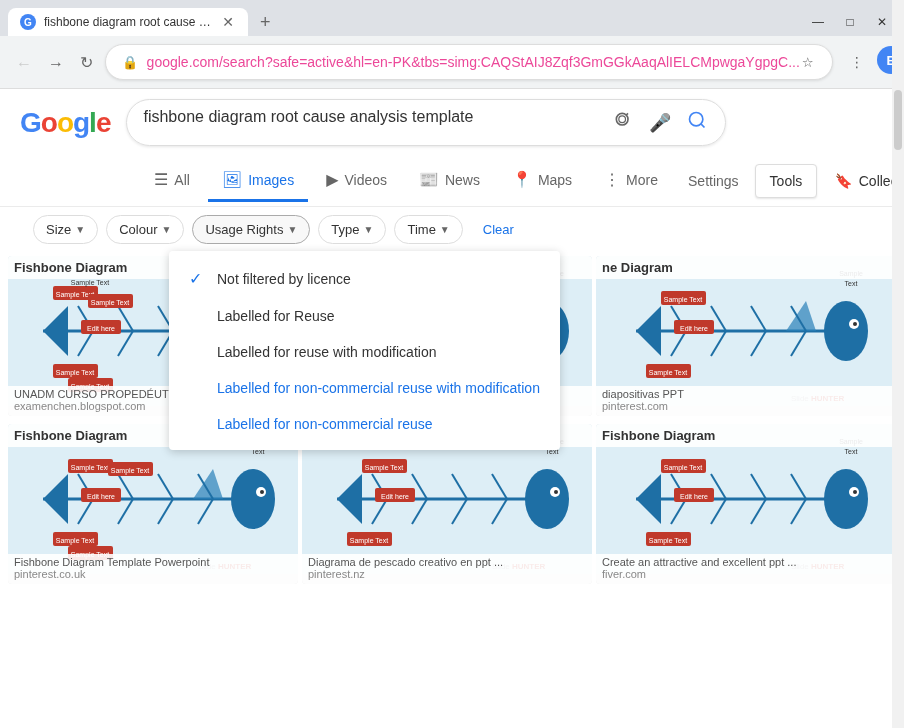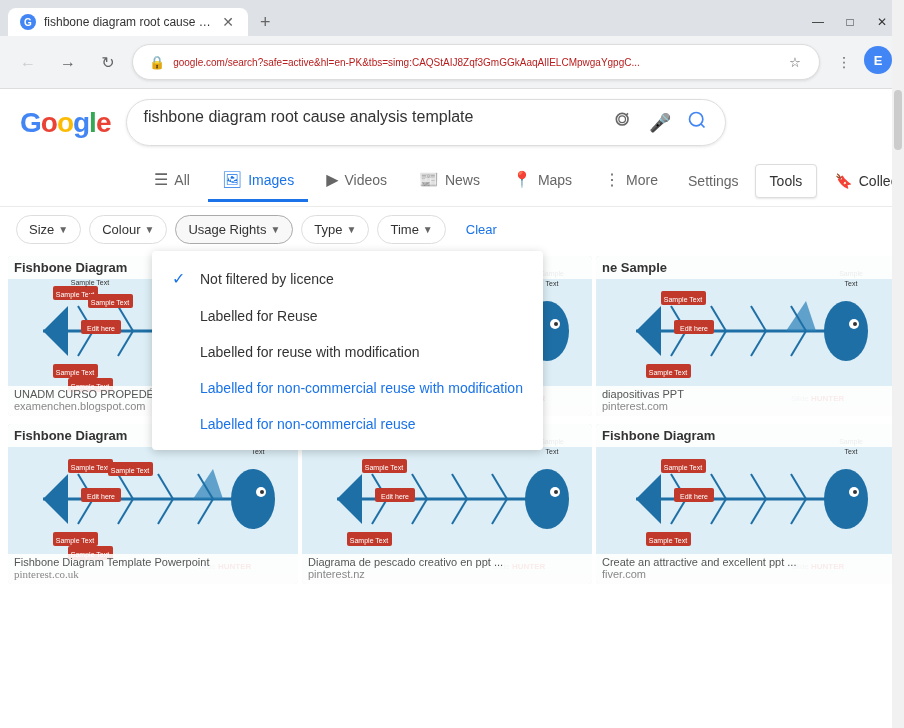--- a/index.html
+++ b/index.html
@@ -17,21 +17,21 @@
     .win-btn { width: 28px; height: 28px; border: none; cursor: pointer; font-size: 12px; display: flex; align-items: center; justify-content: center; }
     .win-btn.minimize { background: none; color: #333; }
     .win-btn.maximize { background: none; color: #333; }
     .win-btn.close { background: none; color: #333; }
 
     .nav-bar { display: flex; align-items: center; padding: 6px 12px; gap: 8px; background: #f1f3f4; height: 52px; }
     .nav-btn { background: none; border: none; cursor: pointer; color: #666; padding: 4px; border-radius: 50%; width: 32px; height: 32px; display: flex; align-items: center; justify-content: center; font-size: 16px; }
     .nav-btn.disabled { color: #ccc; cursor: default; }
     .address-bar { flex: 1; display: flex; align-items: center; background: #fff; border-radius: 24px; border: 1px solid #ddd; padding: 6px 16px; height: 36px; box-shadow: 0 1px 3px rgba(0,0,0,0.1); }
     .lock-icon { color: #666; margin-right: 8px; font-size: 13px; }
-    .address-text { flex: 1; font-size: 10px; color: #b91c1c; overflow: hidden; text-overflow: ellipsis; white-space: nowrap; }
+    .address-text { flex: 1; font-size: 14px; color: #ec4899; overflow: hidden; text-overflow: ellipsis; white-space: nowrap; }
     .star-btn { background: none; border: none; cursor: pointer; color: #666; padding: 2px; }
     .menu-btns { display: flex; gap: 4px; }
     .profile-btn { width: 28px; height: 28px; background: #4285f4; border-radius: 50%; border: none; cursor: pointer; color: white; font-weight: bold; font-size: 13px; }
 
     
     .page { background: #fff; }
 
     
     .google-header { padding: 10px 20px; display: flex; align-items: center; gap: 16px; }
     .google-logo { font-size: 28px; font-weight: 700; letter-spacing: -1px; }
@@ -177,21 +177,21 @@
         <span>More</span>
       </a>
       <span class="settings-btn">Settings</span>
       <button class="tools-btn">Tools</button>
       <span class="collection-btn">
         <span>🔖</span>
         <span>Collection</span>
       </span>
     </div>
 
-    <div style="position: relative;">
+    <div style="position: relative; margin-left: 17px;">
       <div class="filter-bar">
         <button class="filter-btn">
           <span>Size</span>
           <span class="dropdown-arrow">▼</span>
         </button>
         <button class="filter-btn">
           <span>Colour</span>
           <span class="dropdown-arrow">▼</span>
         </button>
         <button class="filter-btn" style="border-color: #aaa; background: #f8f8f8;">
@@ -317,21 +317,21 @@
           <text x="185" y="145" font-size="8" fill="#999">Slide</text>
           <text x="205" y="145" font-size="8" fill="#c0392b" font-weight="bold">HUNTER</text>
         </svg>
         <div class="grid-item-caption">
           <div style="font-size:11px;color:#555;">Create an attractive and excellent ppt ...</div>
           <div style="font-size:11px;color:#888;">fiver.com</div>
         </div>
       </div>
 
       <div class="grid-item">
-        <div class="grid-item-title">ne Sample</div>
+        <div class="grid-item-title">ne Diagram</div>
         <svg class="fishbone-svg" viewBox="0 0 280 150" style="background:#ddeef6;">
           <line x1="30" y1="75" x2="240" y2="75" stroke="#1e6fa5" stroke-width="3"></line>
           <polygon points="30,75 55,50 55,100" fill="#1e6fa5"></polygon>
           <ellipse cx="240" cy="75" rx="22" ry="30" fill="#1e6fa5"></ellipse>
           <circle cx="248" cy="68" r="5" fill="white"></circle>
           <circle cx="249" cy="68" r="2" fill="#333"></circle>
           <polygon points="180,75 200,45 210,75" fill="#2980b9" opacity="0.7"></polygon>
           <line x1="80" y1="75" x2="65" y2="50" stroke="#1e6fa5" stroke-width="2"></line>
           <line x1="120" y1="75" x2="105" y2="50" stroke="#1e6fa5" stroke-width="2"></line>
           <line x1="160" y1="75" x2="145" y2="50" stroke="#1e6fa5" stroke-width="2"></line>
@@ -387,21 +387,21 @@
           <text x="62" y="119" text-anchor="middle" font-size="7" fill="white">Sample Text</text>
           <rect x="55" y="122" width="45" height="14" rx="2" fill="#c0392b"></rect>
           <text x="77" y="133" text-anchor="middle" font-size="7" fill="white">Sample Text</text>
           <text x="245" y="20" text-anchor="middle" font-size="7" fill="#333">Sample</text>
           <text x="245" y="30" text-anchor="middle" font-size="7" fill="#333">Text</text>
           <text x="185" y="145" font-size="8" fill="#999">Slide</text>
           <text x="205" y="145" font-size="8" fill="#c0392b" font-weight="bold">HUNTER</text>
         </svg>
         <div class="grid-item-caption">
           <div style="font-size:11px;color:#555;">Fishbone Diagram Template Powerpoint</div>
-          <div style="font-size:11px;color:#888;font-family:Liberation Serif, serif;">pinterest.co.uk</div>
+          <div style="font-size:11px;color:#888;">pinterest.co.uk</div>
         </div>
       </div>
 
       <div class="grid-item" style="max-width:290px;">
         <div class="grid-item-title">Fishbone Diagram</div>
         <svg class="fishbone-svg" viewBox="0 0 280 150" style="background:#ddeef6;">
           <line x1="30" y1="75" x2="240" y2="75" stroke="#1e6fa5" stroke-width="3"></line>
           <polygon points="30,75 55,50 55,100" fill="#1e6fa5"></polygon>
           <ellipse cx="240" cy="75" rx="22" ry="30" fill="#1e6fa5"></ellipse>
           <circle cx="248" cy="68" r="5" fill="white"></circle>

